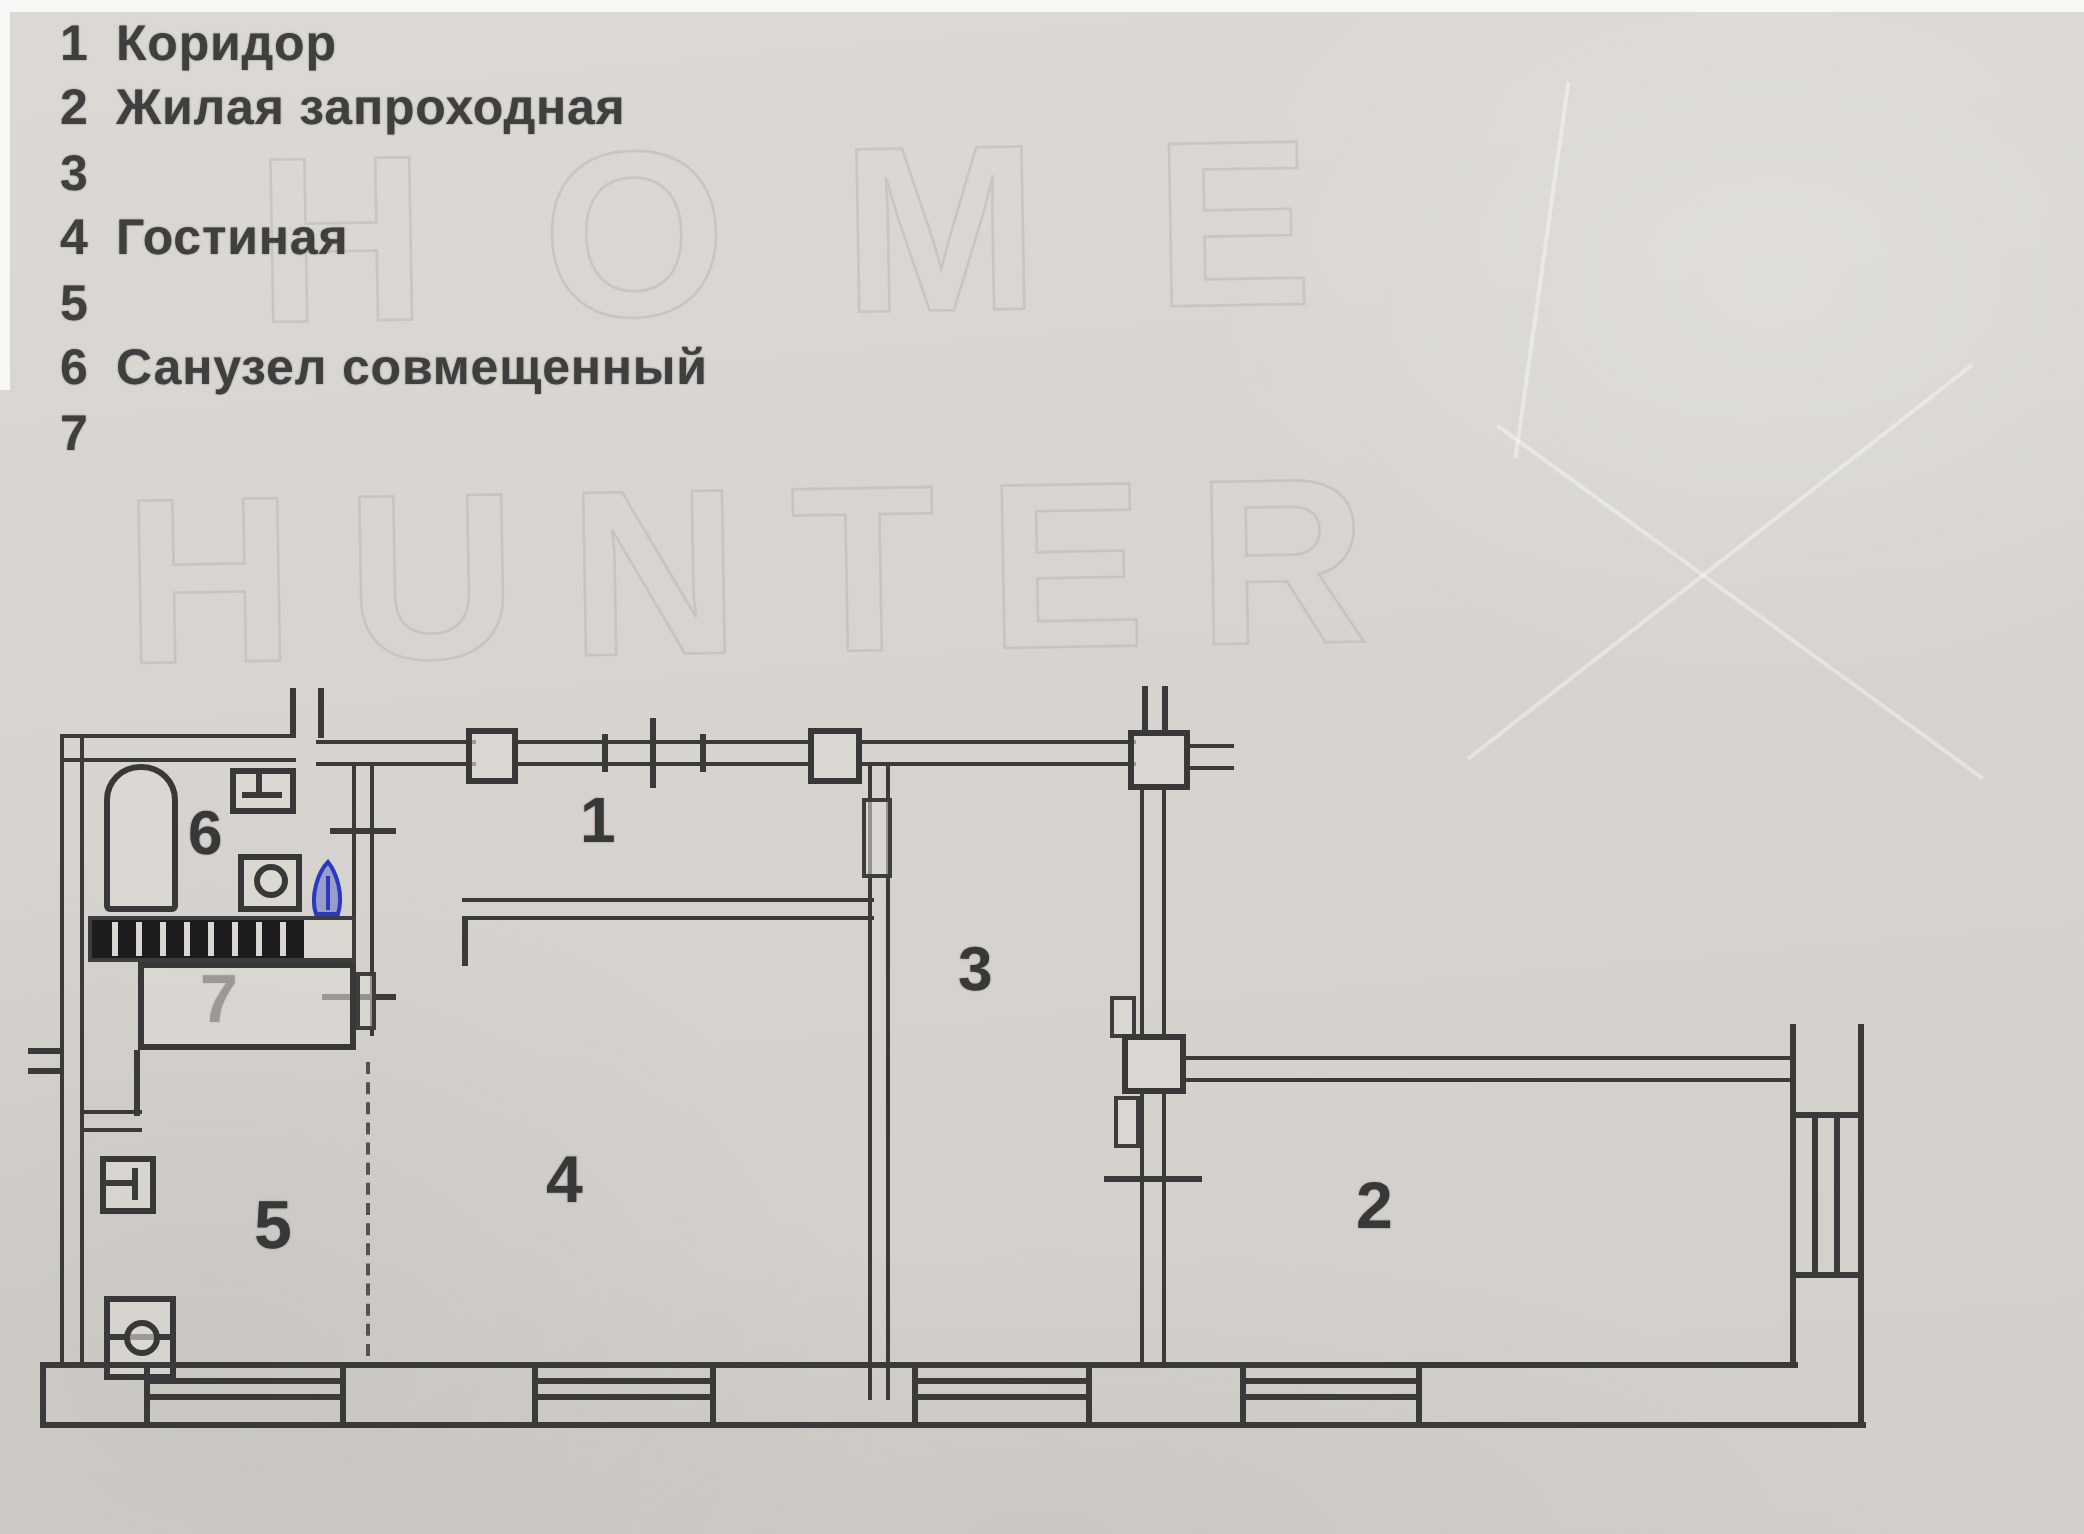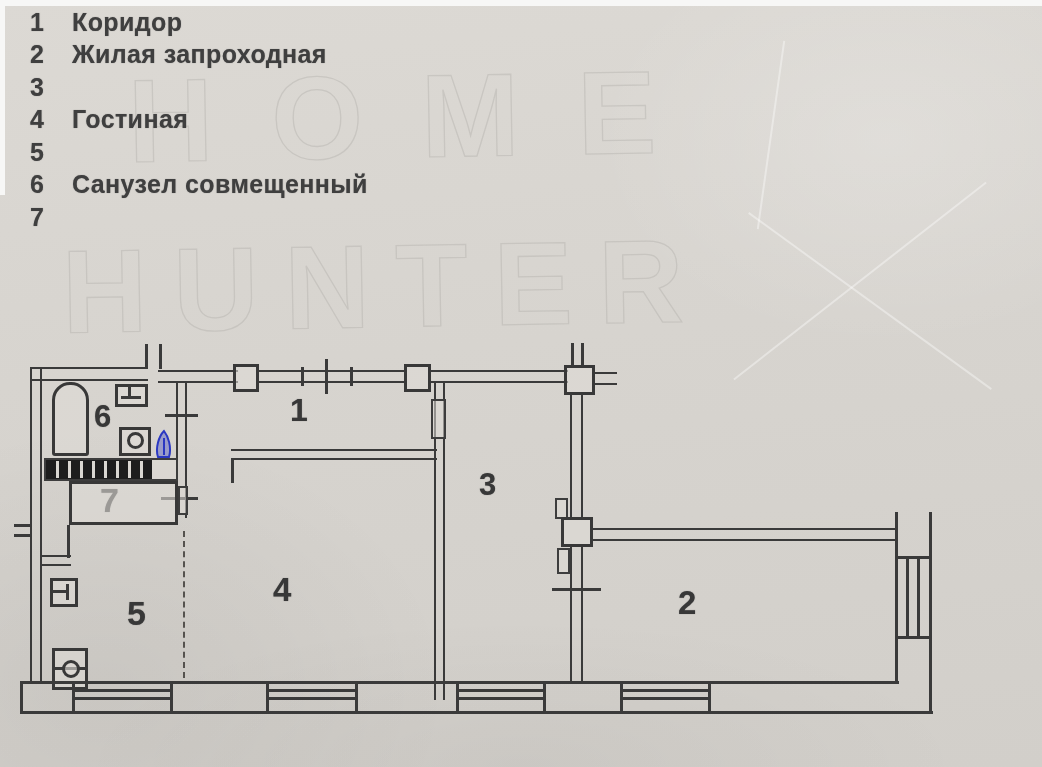--- a/index.html
+++ b/index.html
@@ -19,21 +19,21 @@
   .wm{position:absolute;color:transparent;-webkit-text-stroke:1.3px rgba(178,175,170,.85);
       font-weight:700;opacity:.5;transform:rotate(-1deg);pointer-events:none;}
   #wm1{left:128px;top:48px;font-size:118px;letter-spacing:58px;}
   #wm2{left:62px;top:218px;font-size:118px;letter-spacing:26px;}
 
   
   #legend{position:absolute;left:30px;top:6px;color:#3f3f3f;font-weight:700;}
   .leg-row{display:flex;height:32.5px;align-items:center;font-size:25px;
            text-shadow:0 0 1px rgba(60,60,60,.55);letter-spacing:.4px;}
   .leg-num{width:28px;text-align:left;}
-  .leg-label{margin-left:14px;}
+  .leg-label{margin-left:0;}
 
   
   #plan{position:absolute;inset:0;}
   .el{position:absolute;box-sizing:border-box;}
   .k-h{border-top:2.6px solid #3a3a3a;border-bottom:2.6px solid #3a3a3a;}
   .k-v{border-left:2.6px solid #3a3a3a;border-right:2.6px solid #3a3a3a;}
   .k-s{background:#3a3a3a;}
   .k-b{border:3px solid #383838;background:rgba(222,219,214,.6);}
   .k-b2{border:2px solid #3d3d3d;background:rgba(222,219,214,.55);}
   .k-dash{border-left:2.5px dashed #55524e;}

